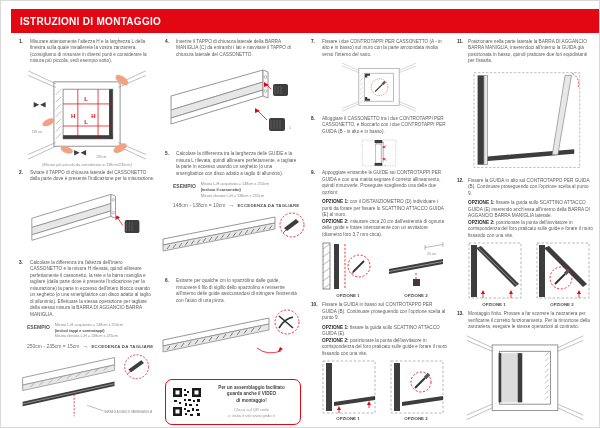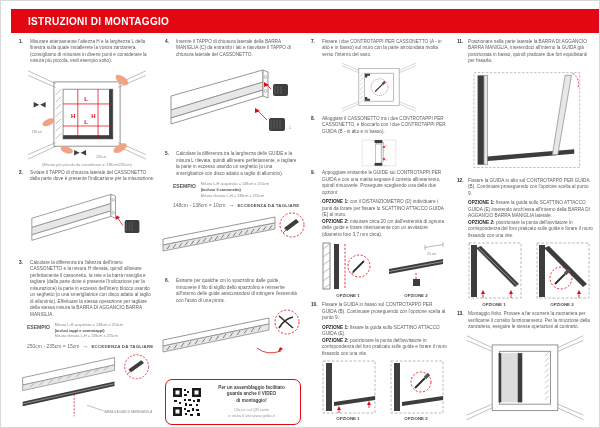--- a/index.html
+++ b/index.html
@@ -1,19 +1,19 @@
 <!DOCTYPE html>
 <html><head>
 <meta charset="utf-8">
 <style>
   html,body{margin:0;padding:0;}
   body{width:600px;height:428px;background:#fff;font-family:"Liberation Sans",sans-serif;}
   .page{position:relative;width:598px;height:426px;border:1px solid #d8d8d8;background:#fff;overflow:hidden;}
   .banner{position:absolute;top:8px;left:10px;right:0;height:24px;background:#e30613;display:flex;align-items:center;}
-  .banner .title{color:#fff;font-weight:700;font-size:10px;letter-spacing:.3px;padding-left:17px;}
+  .banner .title{color:#fff;font-weight:700;font-size:10px;letter-spacing:.3px;padding-left:9px;}
   .columns{position:absolute;top:38px;left:18px;width:574px;height:386px;display:flex;gap:10px;}
   .col{width:136px;display:flex;flex-direction:column;}
   .step{display:flex;gap:3px;margin:0 0 3px 0;font-size:4.7px;line-height:1.38;}
   .num{flex:0 0 8px;font-weight:700;color:#2c2c2c;}
   .txt{color:#5c5c5c;}
   .optline{margin-left:11px;font-size:4.7px;line-height:1.38;color:#5c5c5c;}
   .optline b{color:#2c2c2c;}
   .esempio{display:flex;gap:5px;margin:2px 0 1px 8px;}
   .es-label{font-size:5px;font-weight:700;color:#555;padding-top:1px;}
   .es-rows{font-size:3.8px;color:#8a8a8a;line-height:1.5;}

